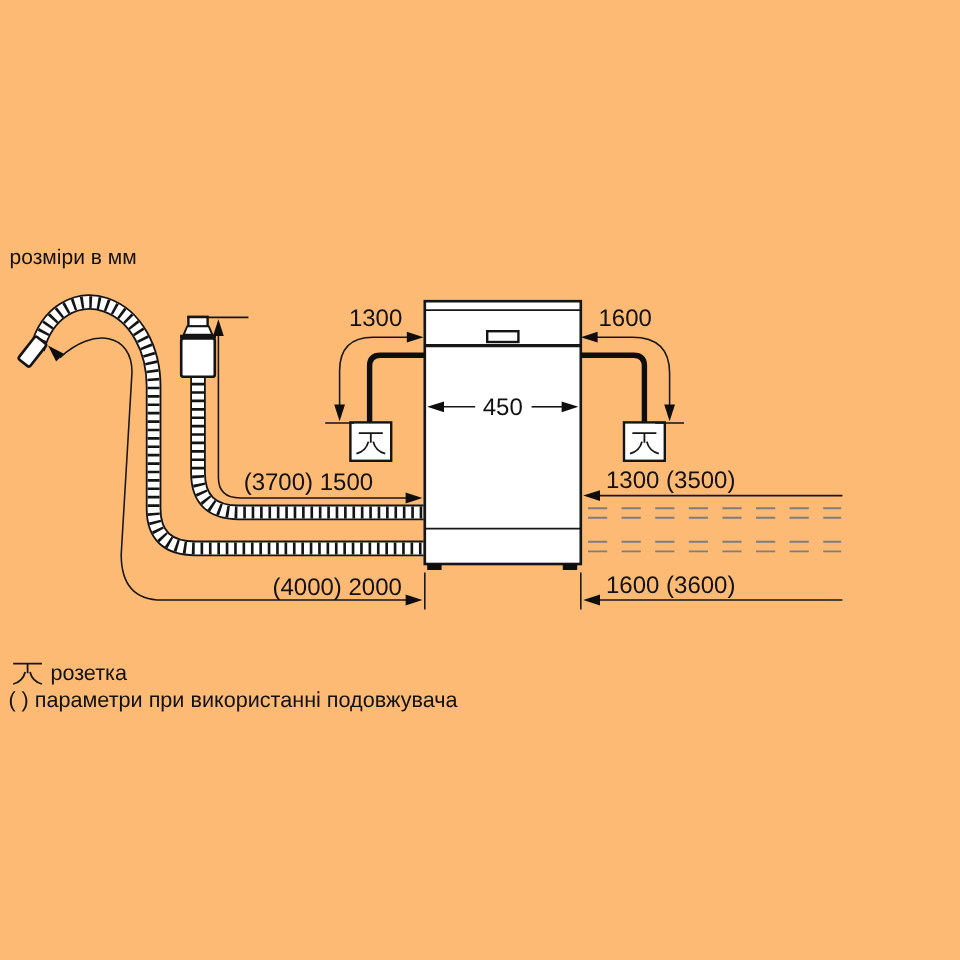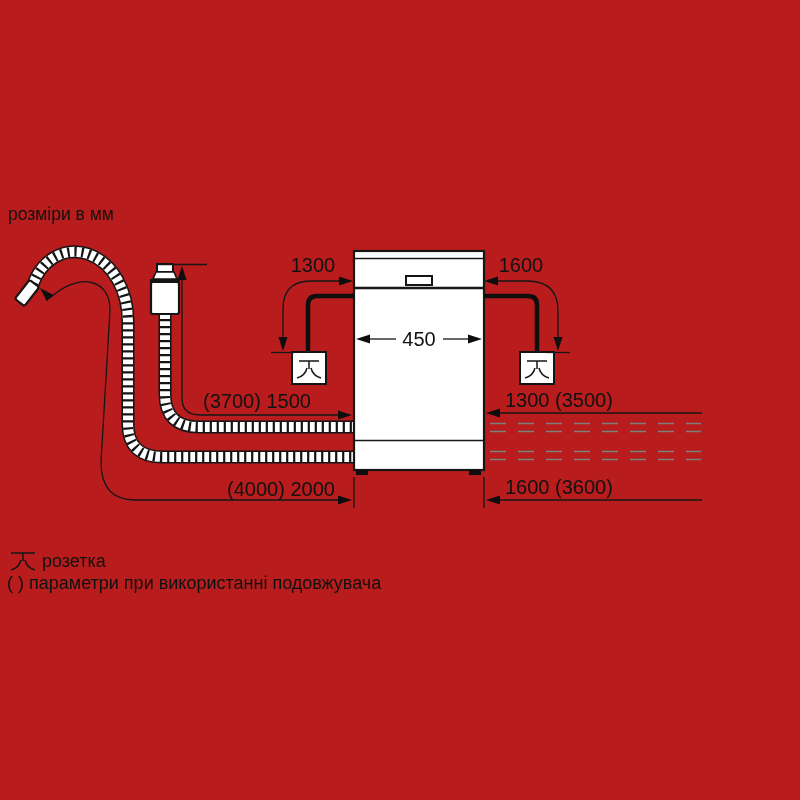--- a/index.html
+++ b/index.html
@@ -1,19 +1,19 @@
 <!DOCTYPE html>
 <html><head>
 <meta charset="utf-8">
 <style>
   html,body{
     margin:0;padding:0;background:#ffffff;
     font-family:"Liberation Sans", sans-serif;
   }
-  .canvas{position:relative;width:800px;height:800px;background:#b91c1c;overflow:hidden;}
+  .canvas{position:relative;width:800px;height:800px;background:#fdba74;overflow:hidden;}
   svg{display:block;}
   .thin{stroke:#161616;stroke-width:1.3;fill:none;}
   .wall{stroke:#161616;stroke-width:2.2;fill:#ffffff;}
   .wall-thin{stroke:#161616;stroke-width:1.4;fill:none;}
   .cable{stroke:#0e0e0e;stroke-width:4.5;fill:none;stroke-linecap:butt;}
   .hose-outer{stroke:#141414;stroke-width:13;fill:none;}
   .hose-inner{stroke:#ffffff;stroke-width:10;fill:none;}
   .hose-rungs{stroke:#141414;stroke-width:10;fill:none;stroke-dasharray:2.2 4.8;}
   .arrow{fill:#0e0e0e;stroke:none;}
   .dash-gray{stroke:#7e7e7e;stroke-width:1.6;fill:none;stroke-dasharray:16 12;}

